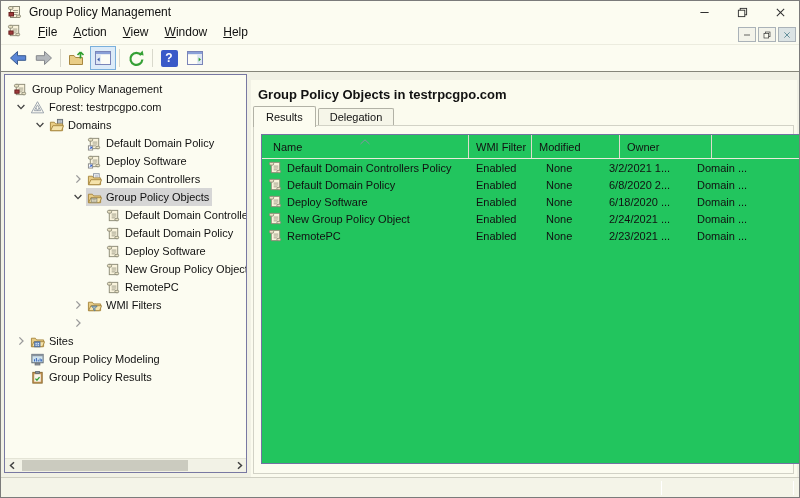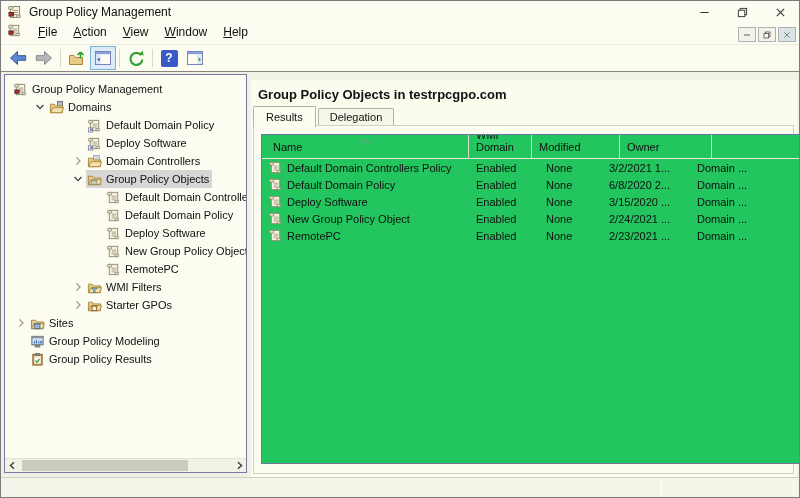--- a/index.html
+++ b/index.html
@@ -323,20 +323,35 @@
         <div class="trow lvl0">
           <span class="grp">
               <span class="ticon">
                 <svg>
                   <use href="#i-scrollred"></use>
                 </svg>
               </span>
               <span class="tlabel">Group Policy Management</span>
             </span>
         </div>
+        <div class="trow lvl1">
+          <span class="chev">
+              <svg>
+                <use href="#i-chevexp"></use>
+              </svg>
+            </span>
+          <span class="grp">
+              <span class="ticon">
+                <svg>
+                  <use href="#i-forest"></use>
+                </svg>
+              </span>
+              <span class="tlabel">Forest: testrpcgpo.com</span>
+            </span>
+        </div>
         <div class="trow lvl2">
           <span class="chev">
               <svg>
                 <use href="#i-chevexp"></use>
               </svg>
             </span>
           <span class="grp">
               <span class="ticon">
                 <svg>
                   <use href="#i-domains"></use>
@@ -465,28 +480,20 @@
                 </svg>
               </span>
               <span class="tlabel">WMI Filters</span>
             </span>
         </div>
         <div class="trow lvl4">
           <span class="chev">
               <svg>
                 <use href="#i-chevcol"></use>
               </svg>
-            </span>
-          <span class="grp">
-              <span class="ticon">
-                <svg>
-                  <use href="#i-folderstarter"></use>
-                </svg>
-              </span>
-              <span class="tlabel">Starter GPOs</span>
             </span>
         </div>
         <div class="trow lvl1">
           <span class="chev">
               <svg>
                 <use href="#i-chevcol"></use>
               </svg>
             </span>
           <span class="grp">
               <span class="ticon">
@@ -544,21 +551,21 @@
         <div class="tab active">Results</div>
         <div class="tab">Delegation</div>
       </div>
       <div class="tab-panel">
         <div class="listview">
           <div class="lv-header">
             <span class="sort-caret"><svg>
                   <use href="#i-caretup"></use>
                 </svg></span>
             <div class="hcell c-name">Name</div>
-            <div class="hcell c-wmi">WMI Domain</div>
+            <div class="hcell c-wmi">WMI Filter</div>
             <div class="hcell c-mod">Modified</div>
             <div class="hcell c-own">Owner</div>
           </div>
 
           <div class="lv-row">
             <div class="cell c1">
                 <span class="ticon">
                   <svg>
                     <use href="#i-scroll"></use>
                   </svg>
@@ -588,21 +595,21 @@
             <div class="cell c1">
                 <span class="ticon">
                   <svg>
                     <use href="#i-scroll"></use>
                   </svg>
                 </span>
                 <span>Deploy Software</span>
               </div>
             <div class="cell c2">Enabled</div>
             <div class="cell c3">None</div>
-            <div class="cell c4">3/15/2020 ...</div>
+            <div class="cell c4">6/18/2020 ...</div>
             <div class="cell c5">Domain ...</div>
           </div>
           <div class="lv-row">
             <div class="cell c1">
                 <span class="ticon">
                   <svg>
                     <use href="#i-scroll"></use>
                   </svg>
                 </span>
                 <span>New Group Policy Object</span>

